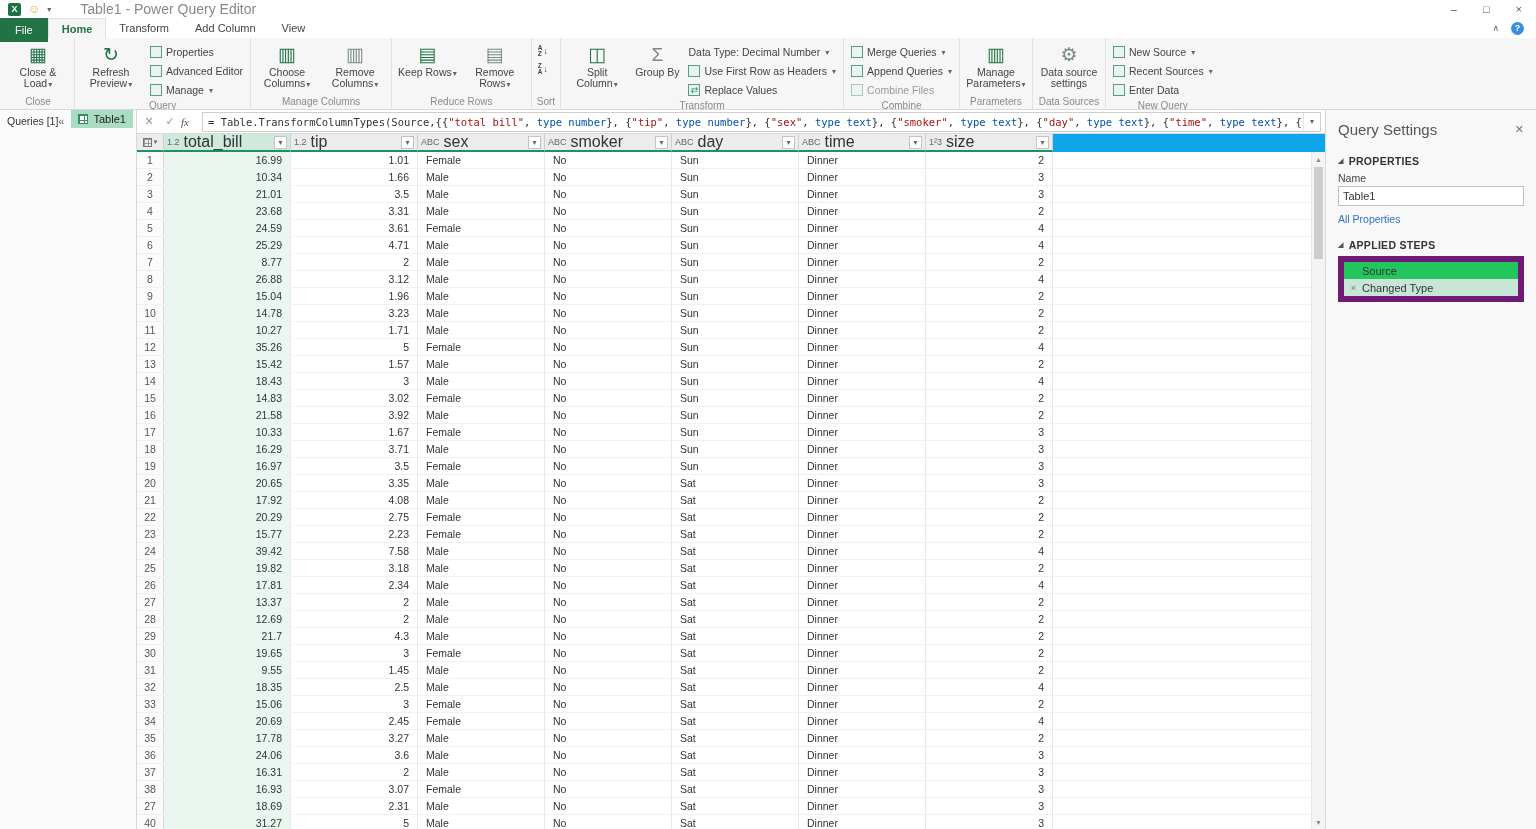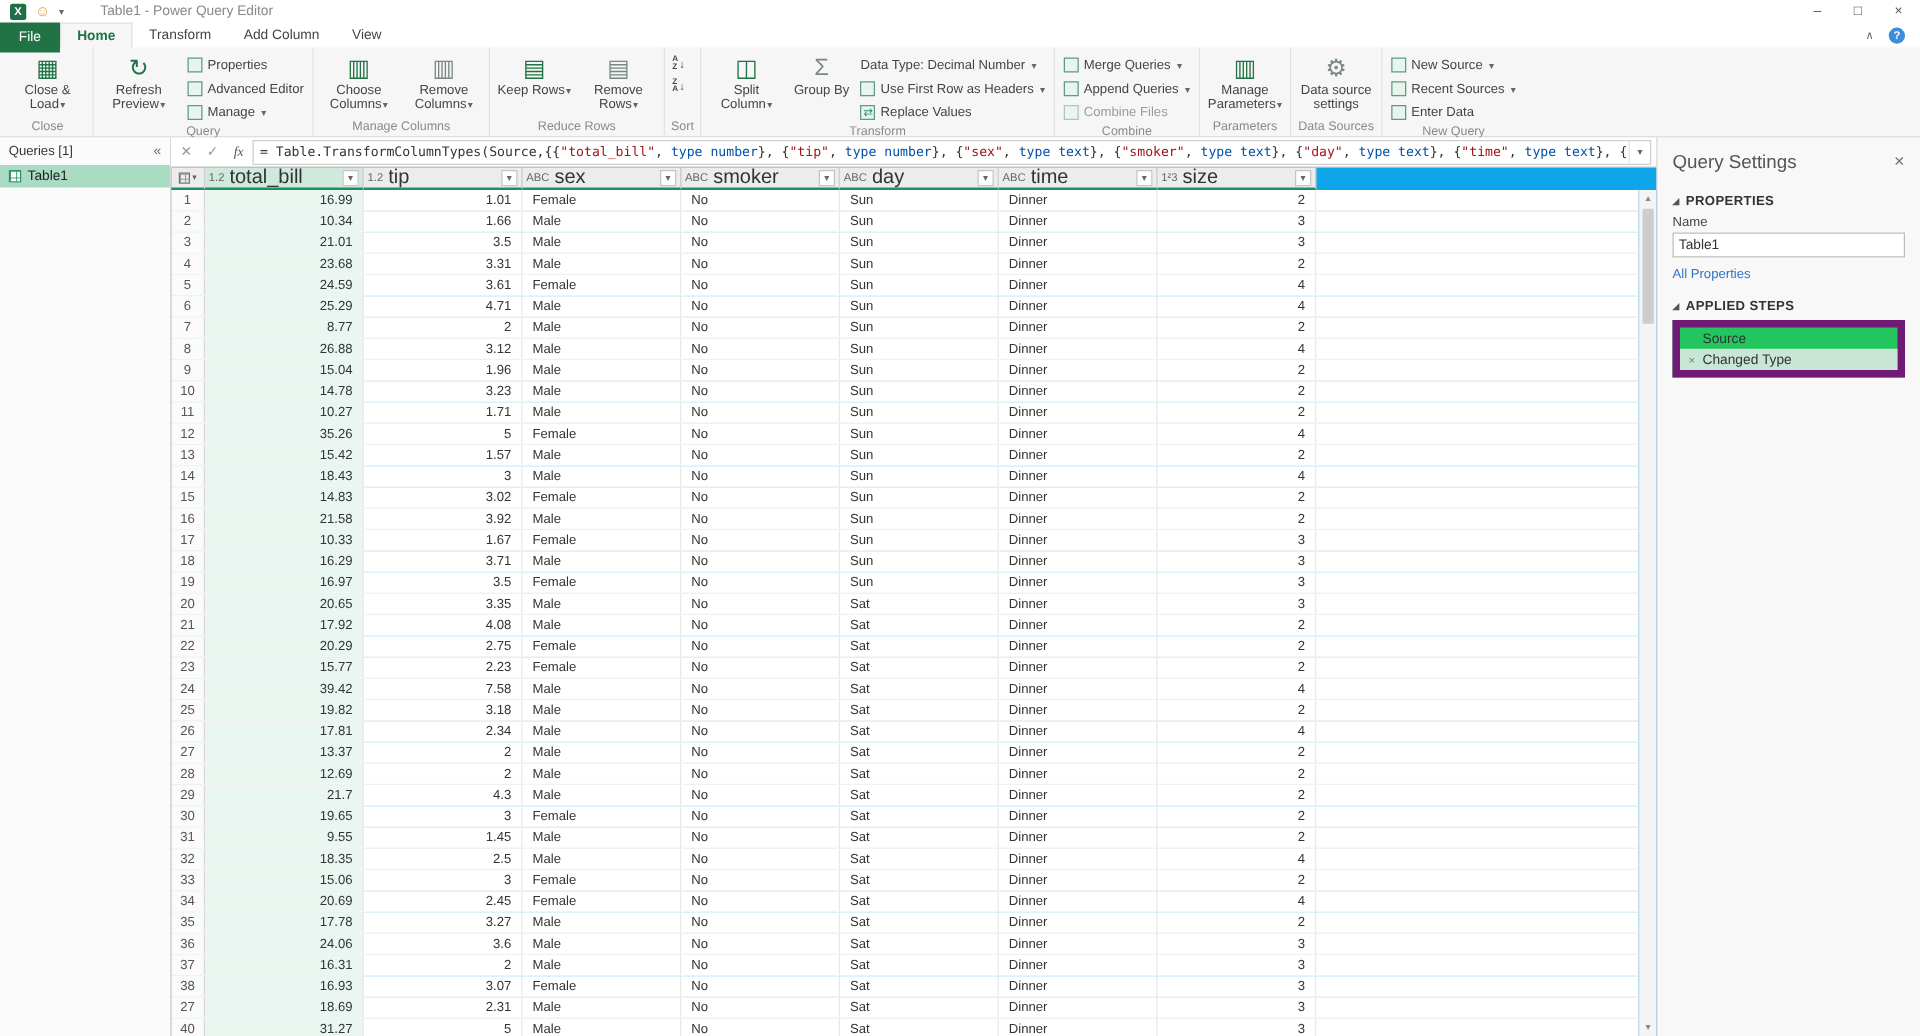--- a/index.html
+++ b/index.html
@@ -6,21 +6,21 @@
   html,body{background:#444}
   .app{width:1536px;height:829px;overflow:hidden;position:relative;background:#fff;
        font-family:"Liberation Sans",sans-serif;font-size:11px;color:#333}
 
   
   .titlebar{height:18px;display:flex;align-items:center;background:#fff;padding:0 8px;gap:7px}
   .xl-logo{width:13px;height:13px;background:#1e7145;color:#fff;font-size:9px;font-weight:bold;
            display:flex;align-items:center;justify-content:center;border-radius:2px}
   .smiley{color:#e8a33d;font-size:12px;line-height:12px}
   .qa-caret{font-size:8px;color:#666}
-  .tb-title{color:#888;font-size:11px;margin-left:22px}
+  .tb-title{color:#888;font-size:14px;margin-left:22px}
   .tb-controls{margin-left:auto;display:flex;gap:26px;color:#555;font-size:11px;padding-right:6px}
   .tb-controls span{cursor:default}
 
   
   .tabrow{height:20px;display:flex;align-items:stretch;background:#fff}
   .tab{padding:0 13px;display:flex;align-items:center;font-size:11px;color:#444}
   .tab.file{background:#217346;color:#fff;padding:12px 15px}
   .tab.active{color:#217346;font-weight:bold;background:#f6f6f6;border:1px solid #e0e0e0;border-bottom:none}
   .tabrow-right{margin-left:auto;display:flex;align-items:center;gap:12px;padding-right:12px}
   .rib-collapse{color:#666;font-size:9px}
@@ -40,35 +40,35 @@
   .rb-smallcol{display:flex;flex-direction:column;justify-content:flex-start;gap:1px;padding-top:3px}
   .rb-small{display:flex;align-items:center;gap:4px;font-size:10.5px;color:#444;padding:0 4px;height:18px;white-space:nowrap;border-radius:2px}
   .sic{width:12px;height:12px;border:1px solid #5d9c82;background:#e8f4ee;display:inline-flex;
        align-items:center;justify-content:center;font-size:9px;color:#2f8f6d;flex:0 0 auto}
   .sort-btn{display:flex;align-items:center;height:16px;padding:0 3px;gap:1px}
   .sort-letters{display:flex;flex-direction:column;font-size:6.5px;line-height:6.5px;color:#444;font-weight:bold}
   .sort-arrow{font-size:9px;color:#444}
 
   
   .content{display:flex;height:719px;align-items:stretch}
-  .queries{width:137px;background:#fbfbfb;border-right:1px solid #d8d8d8;display:flex;flex-direction:column}
+  .queries{width:137px;background:#fbfbfb;border-right:1px solid #d8d8d8;display:flex;}
   .q-h{display:flex;align-items:center;height:22px;padding:0 7px;font-size:10.5px;color:#333}
   .q-collapse{margin-left:auto;color:#666;font-size:11px}
   .q-item{display:flex;align-items:center;height:18px;padding:0 7px;gap:5px;font-size:11px;color:#222}
   .q-item.sel{background:#a9dcc3}
   .q-ic{width:10px;height:10px;border:1px solid #2f8f6d;background:#fff;
         background-image:linear-gradient(#2f8f6d 1px,transparent 1px),linear-gradient(90deg,#2f8f6d 1px,transparent 1px);
         background-size:5px 5px;flex:0 0 auto}
 
   .main{flex:1;display:flex;flex-direction:column;min-width:0}
 
   
   .fbar{height:24px;display:flex;align-items:center;background:#fff;border-bottom:1px solid #d8d8d8;padding:0 2px;gap:1px}
   .fb-ic{width:20px;text-align:center;color:#999;font-size:11px}
-  .fb-fx{font-style:italic;font-family:"Liberation Serif",serif;color:#555;width:20px;text-align:center}
+  .fb-fx{font-style:italic;font-family:"Liberation Serif",serif;color:#555;width:20px;text-align:left}
   .fb-field{flex:1;height:20px;border:1px solid #cfcfcf;background:#fff;display:flex;align-items:center;padding:0 0 0 5px;overflow:hidden;margin-right:2px}
   .fb-text{flex:1;font-family:"DejaVu Sans Mono","Liberation Mono",monospace;font-size:10.5px;white-space:pre;overflow:hidden}
   .tk-plain{color:#333}.tk-string{color:#a31515}.tk-keyword{color:#0451a5}
   .fb-dd{width:17px;align-self:stretch;display:flex;align-items:center;justify-content:center;color:#666;font-size:8px;border-left:1px solid #e4e4e4}
 
   
   .grid{flex:1;position:relative;background:#0ea5e9;overflow:hidden}
   .grid-header{display:flex;height:18px}
   .corner{width:27px;background:#ececec;border-right:1px solid #cfcfcf;border-bottom:2px solid #1c9162;
           display:flex;align-items:center;justify-content:center;gap:1px}

